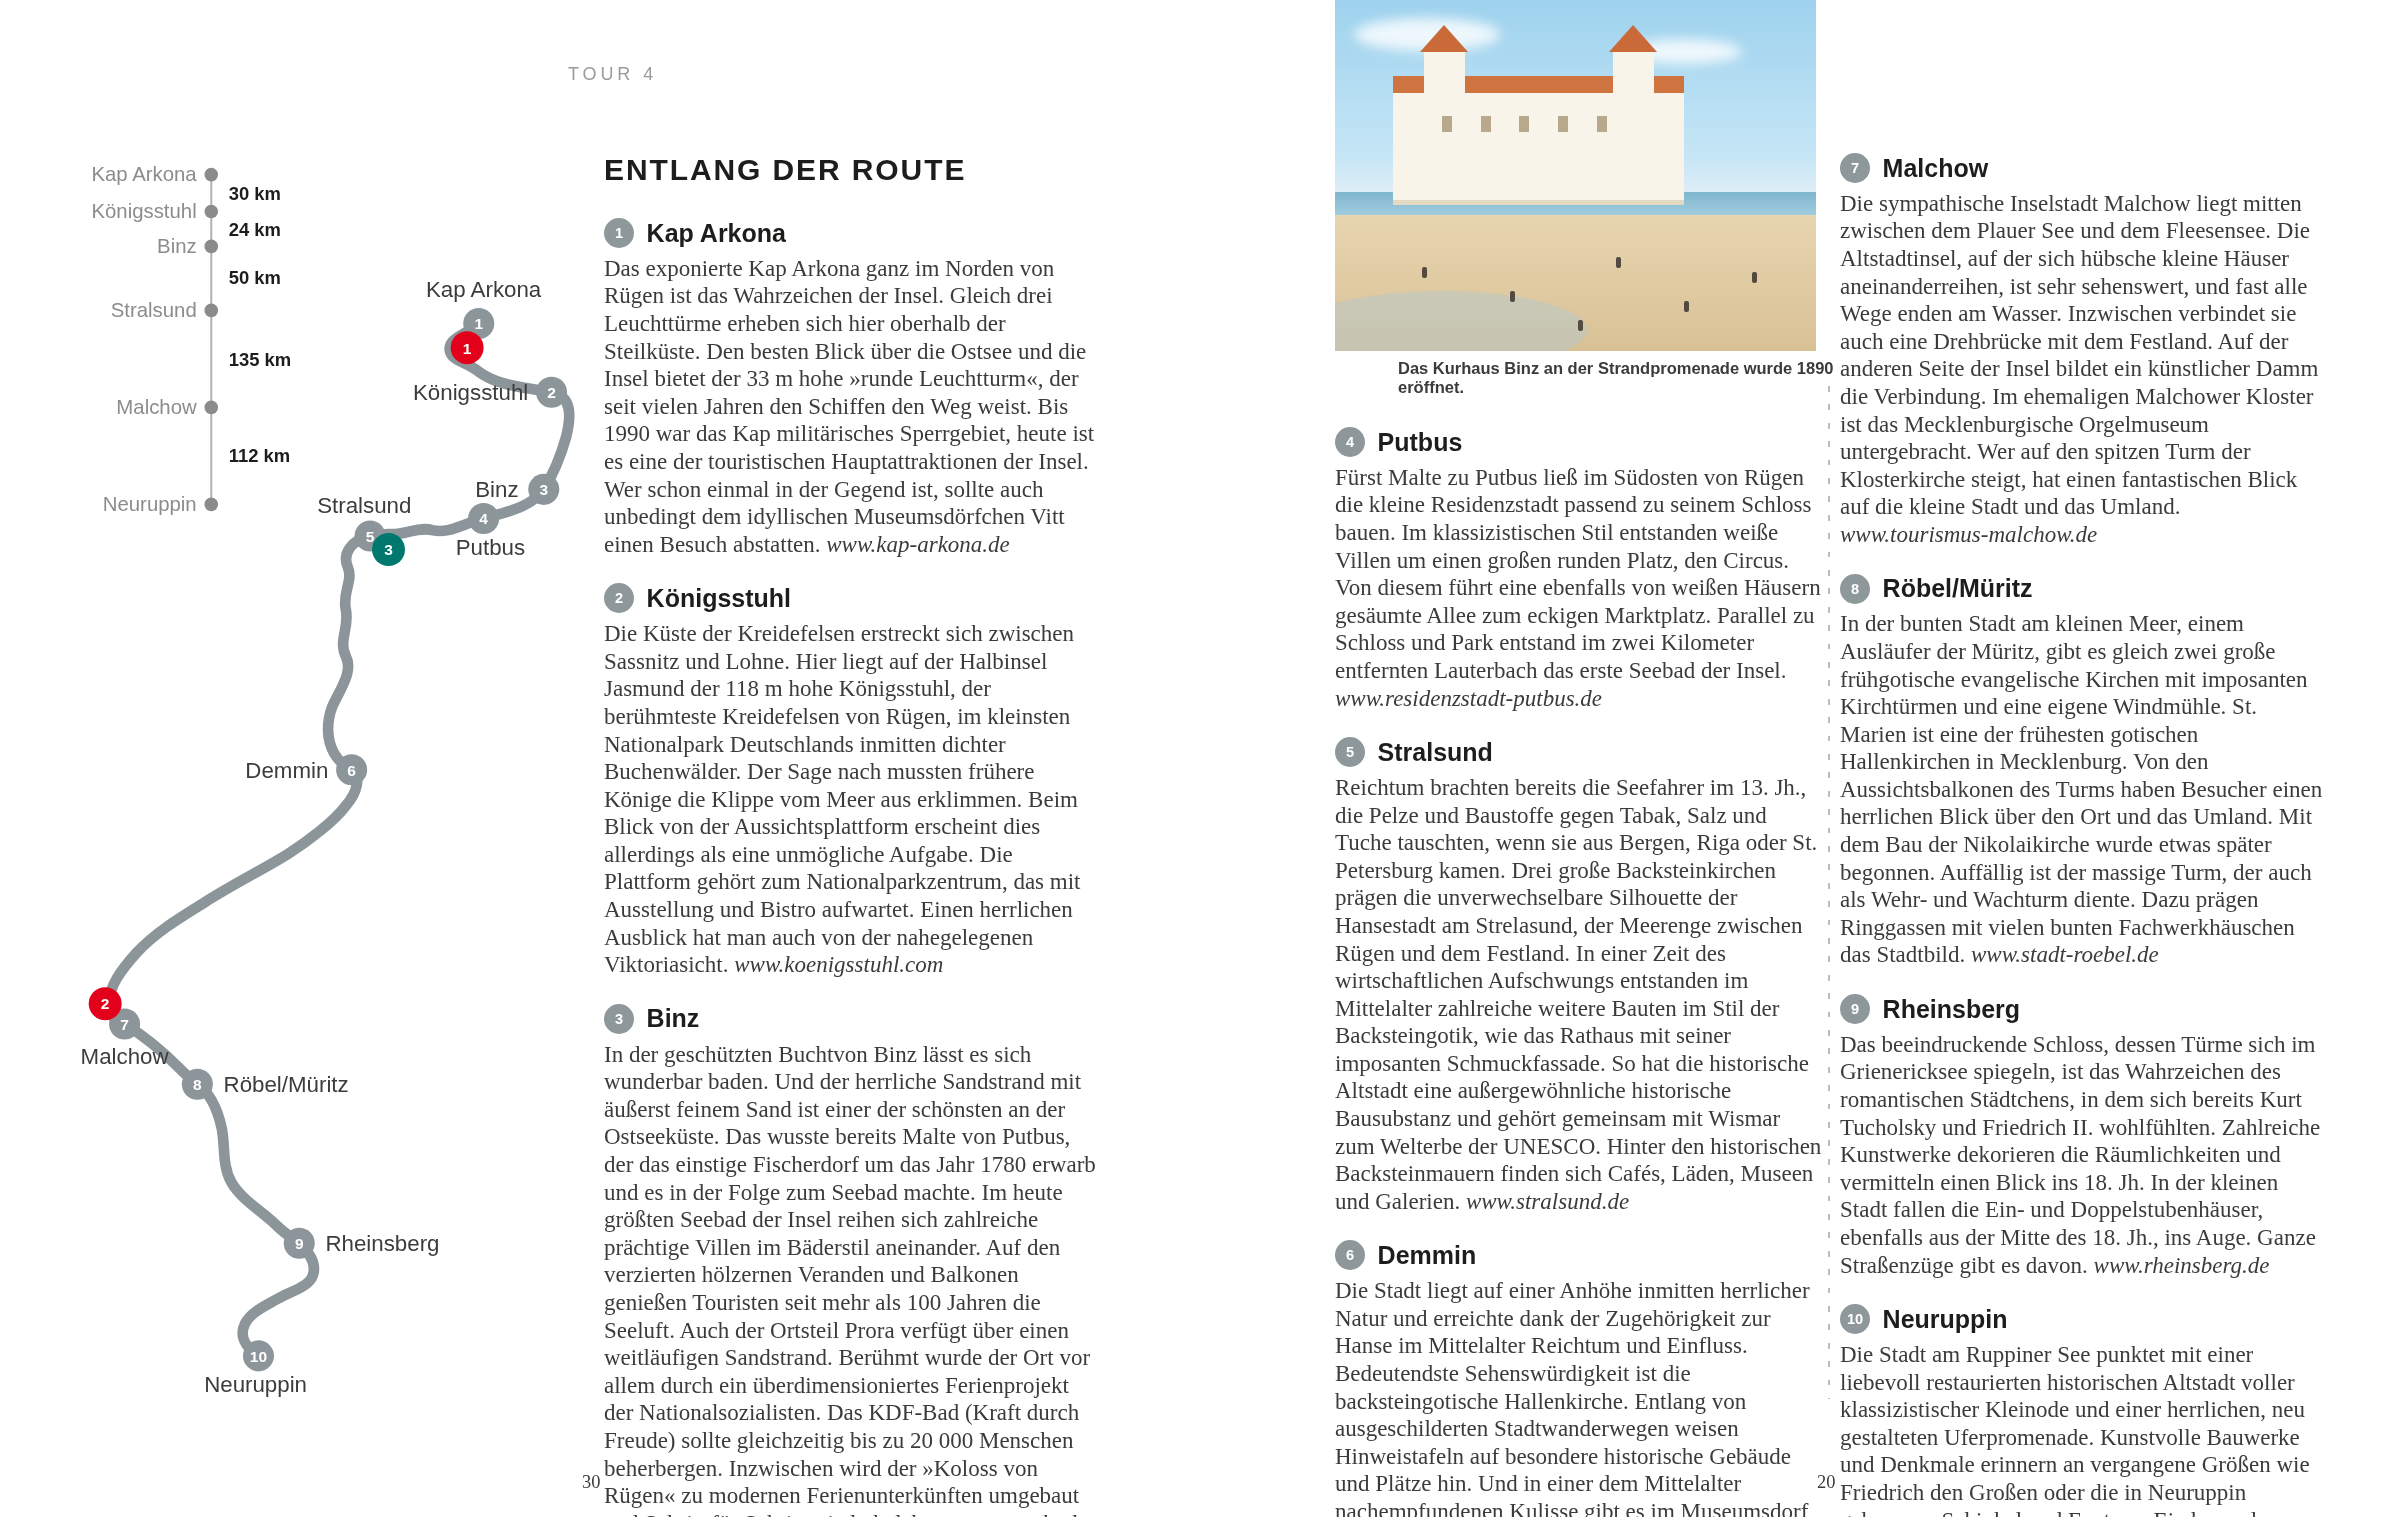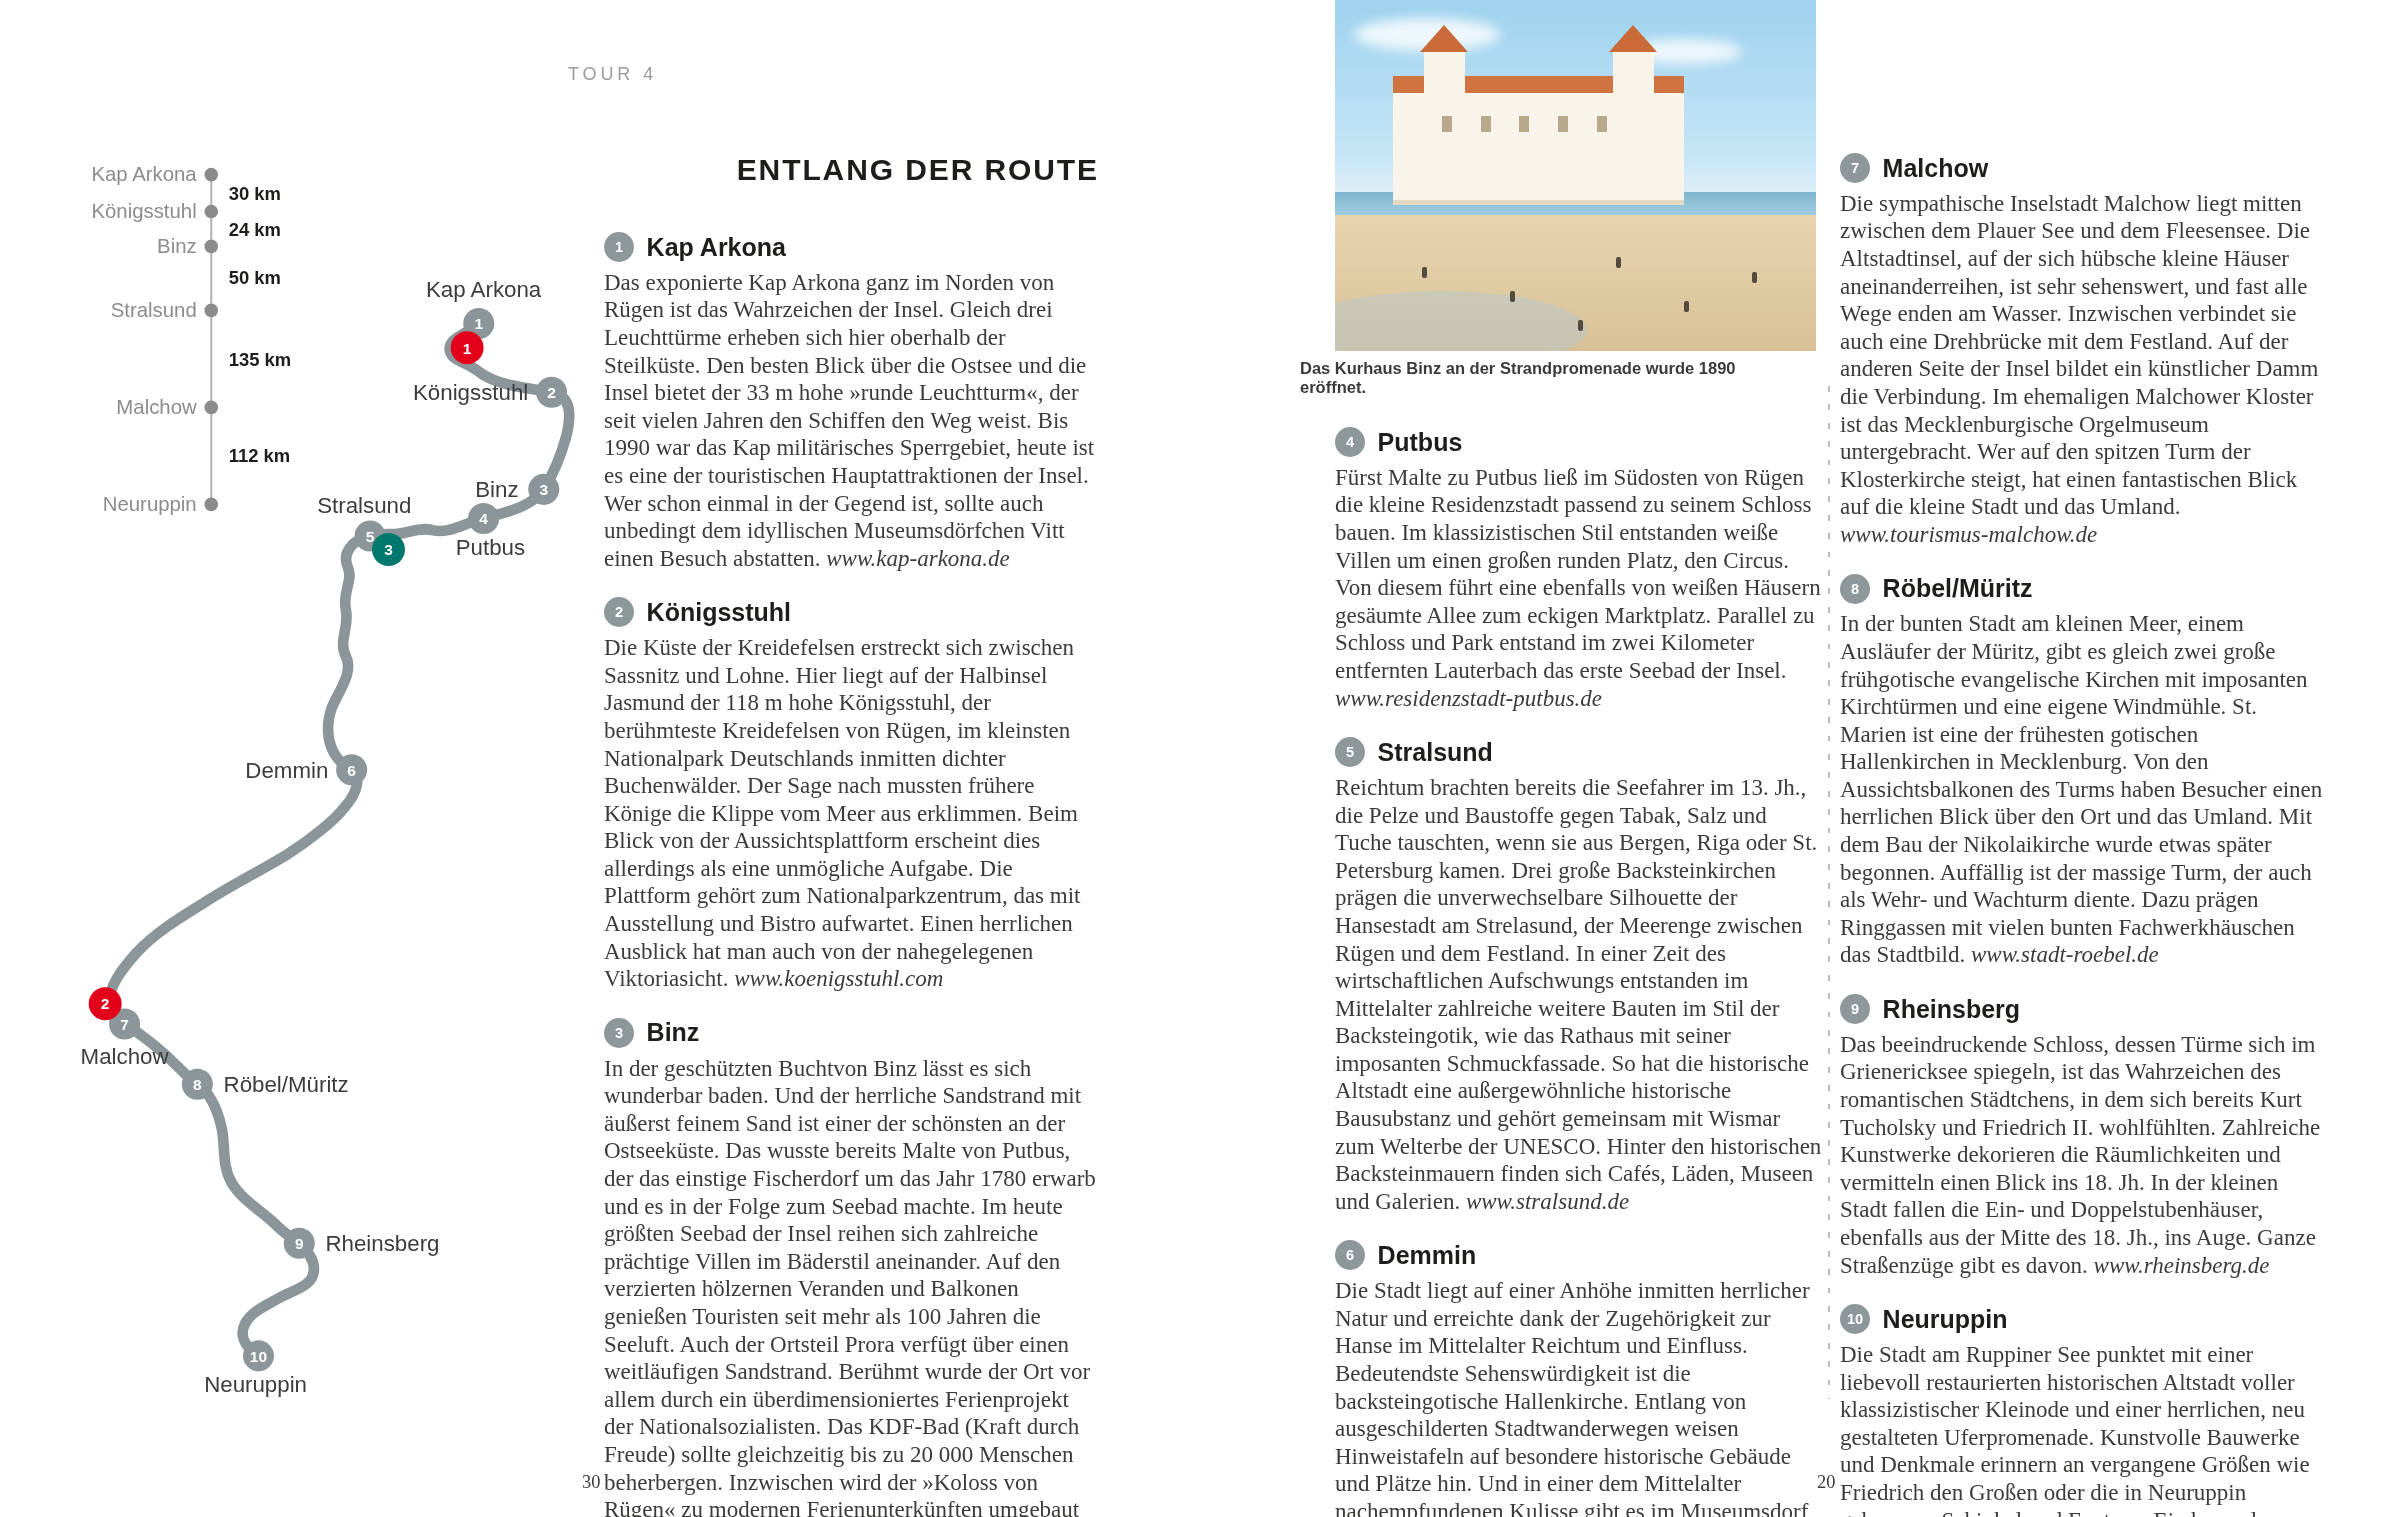--- a/index.html
+++ b/index.html
@@ -3,21 +3,21 @@
 <meta charset="utf-8">
 <style>
   html,body{margin:0;padding:0;background:#ffffff;}
   #spread{position:relative;width:2407px;height:1518px;background:#ffffff;overflow:hidden;
           font-family:"Liberation Sans",sans-serif;color:#3b3b3a;}
 
   
   .tour-label{position:absolute;left:568px;top:64px;font-size:18px;letter-spacing:3.9px;
               color:#9b9b9a;font-weight:400;}
   .article-title{font-size:30px;font-weight:700;letter-spacing:1.9px;color:#1d1d1b;
-                 text-align:right;margin:0 0 45px 0;font-family:"Liberation Sans",sans-serif;}
+                 text-align:left;margin:0 0 31px 0;font-family:"Liberation Sans",sans-serif;}
   #article-col{position:absolute;left:604px;top:153px;width:495px;}
   #colA{position:absolute;left:1335px;top:0;width:487px;}
   #colB{position:absolute;left:1840px;top:153px;width:485px;}
 
   .sec{margin:0 0 25px 0;}
   .sec-head{display:flex;align-items:center;gap:12.6px;margin:0 0 6.8px 0;}
   .sec-badge{flex:0 0 auto;width:30px;height:30px;border-radius:50%;background:#8e989b;
              display:flex;align-items:center;justify-content:center;}
   .sec-num{color:#ffffff;font-size:14.6px;font-weight:700;font-family:"Liberation Sans",sans-serif;}
   .sec-title{margin:0;font-size:25px;font-weight:700;color:#1d1d1b;
@@ -41,21 +41,21 @@
   .ph-wet{position:absolute;left:-39px;top:291px;width:291px;height:78px;border-radius:50%;
           background:#b8c9c9;opacity:.55;}
   .ph-building{position:absolute;left:58px;top:93px;width:291px;height:107px;
                background:#f8f4ea;border-bottom:5.8px solid #e3d8c2;}
   .ph-roof{position:absolute;left:58px;top:76px;width:291px;height:21.3px;background:#cf7340;}
   .ph-tower{position:absolute;width:41px;height:68px;background:#f8f4ea;top:50px;}
   .ph-tower:before{content:"";position:absolute;left:-3.9px;top:-25px;border-left:24px solid transparent;
                    border-right:24px solid transparent;border-bottom:27px solid #c96a38;}
   .ph-win{position:absolute;width:9.7px;height:15.5px;background:#b9a98c;top:116px;}
   .ph-person{position:absolute;width:4.9px;height:10.7px;border-radius:1.9px;background:#544a40;}
-  .photo-caption{position:absolute;left:1300px;top:359px;width:485px;font-size:16.5px;
+  .photo-caption{position:absolute;left:1398px;top:359px;width:485px;font-size:16.5px;
                  font-weight:700;color:#3b3b3a;font-family:"Liberation Sans",sans-serif;}
 
   
   #scale-svg{position:absolute;left:58px;top:155px;}
   #map-svg{position:absolute;left:39px;top:272px;}
   .col-divider{position:absolute;left:1828px;top:386px;width:1.9px;height:1013px;
                background-image:repeating-linear-gradient(180deg,#bcbcbc 0 5.8px,transparent 5.8px 18.4px);}
 </style>
 </head>
 <body>

